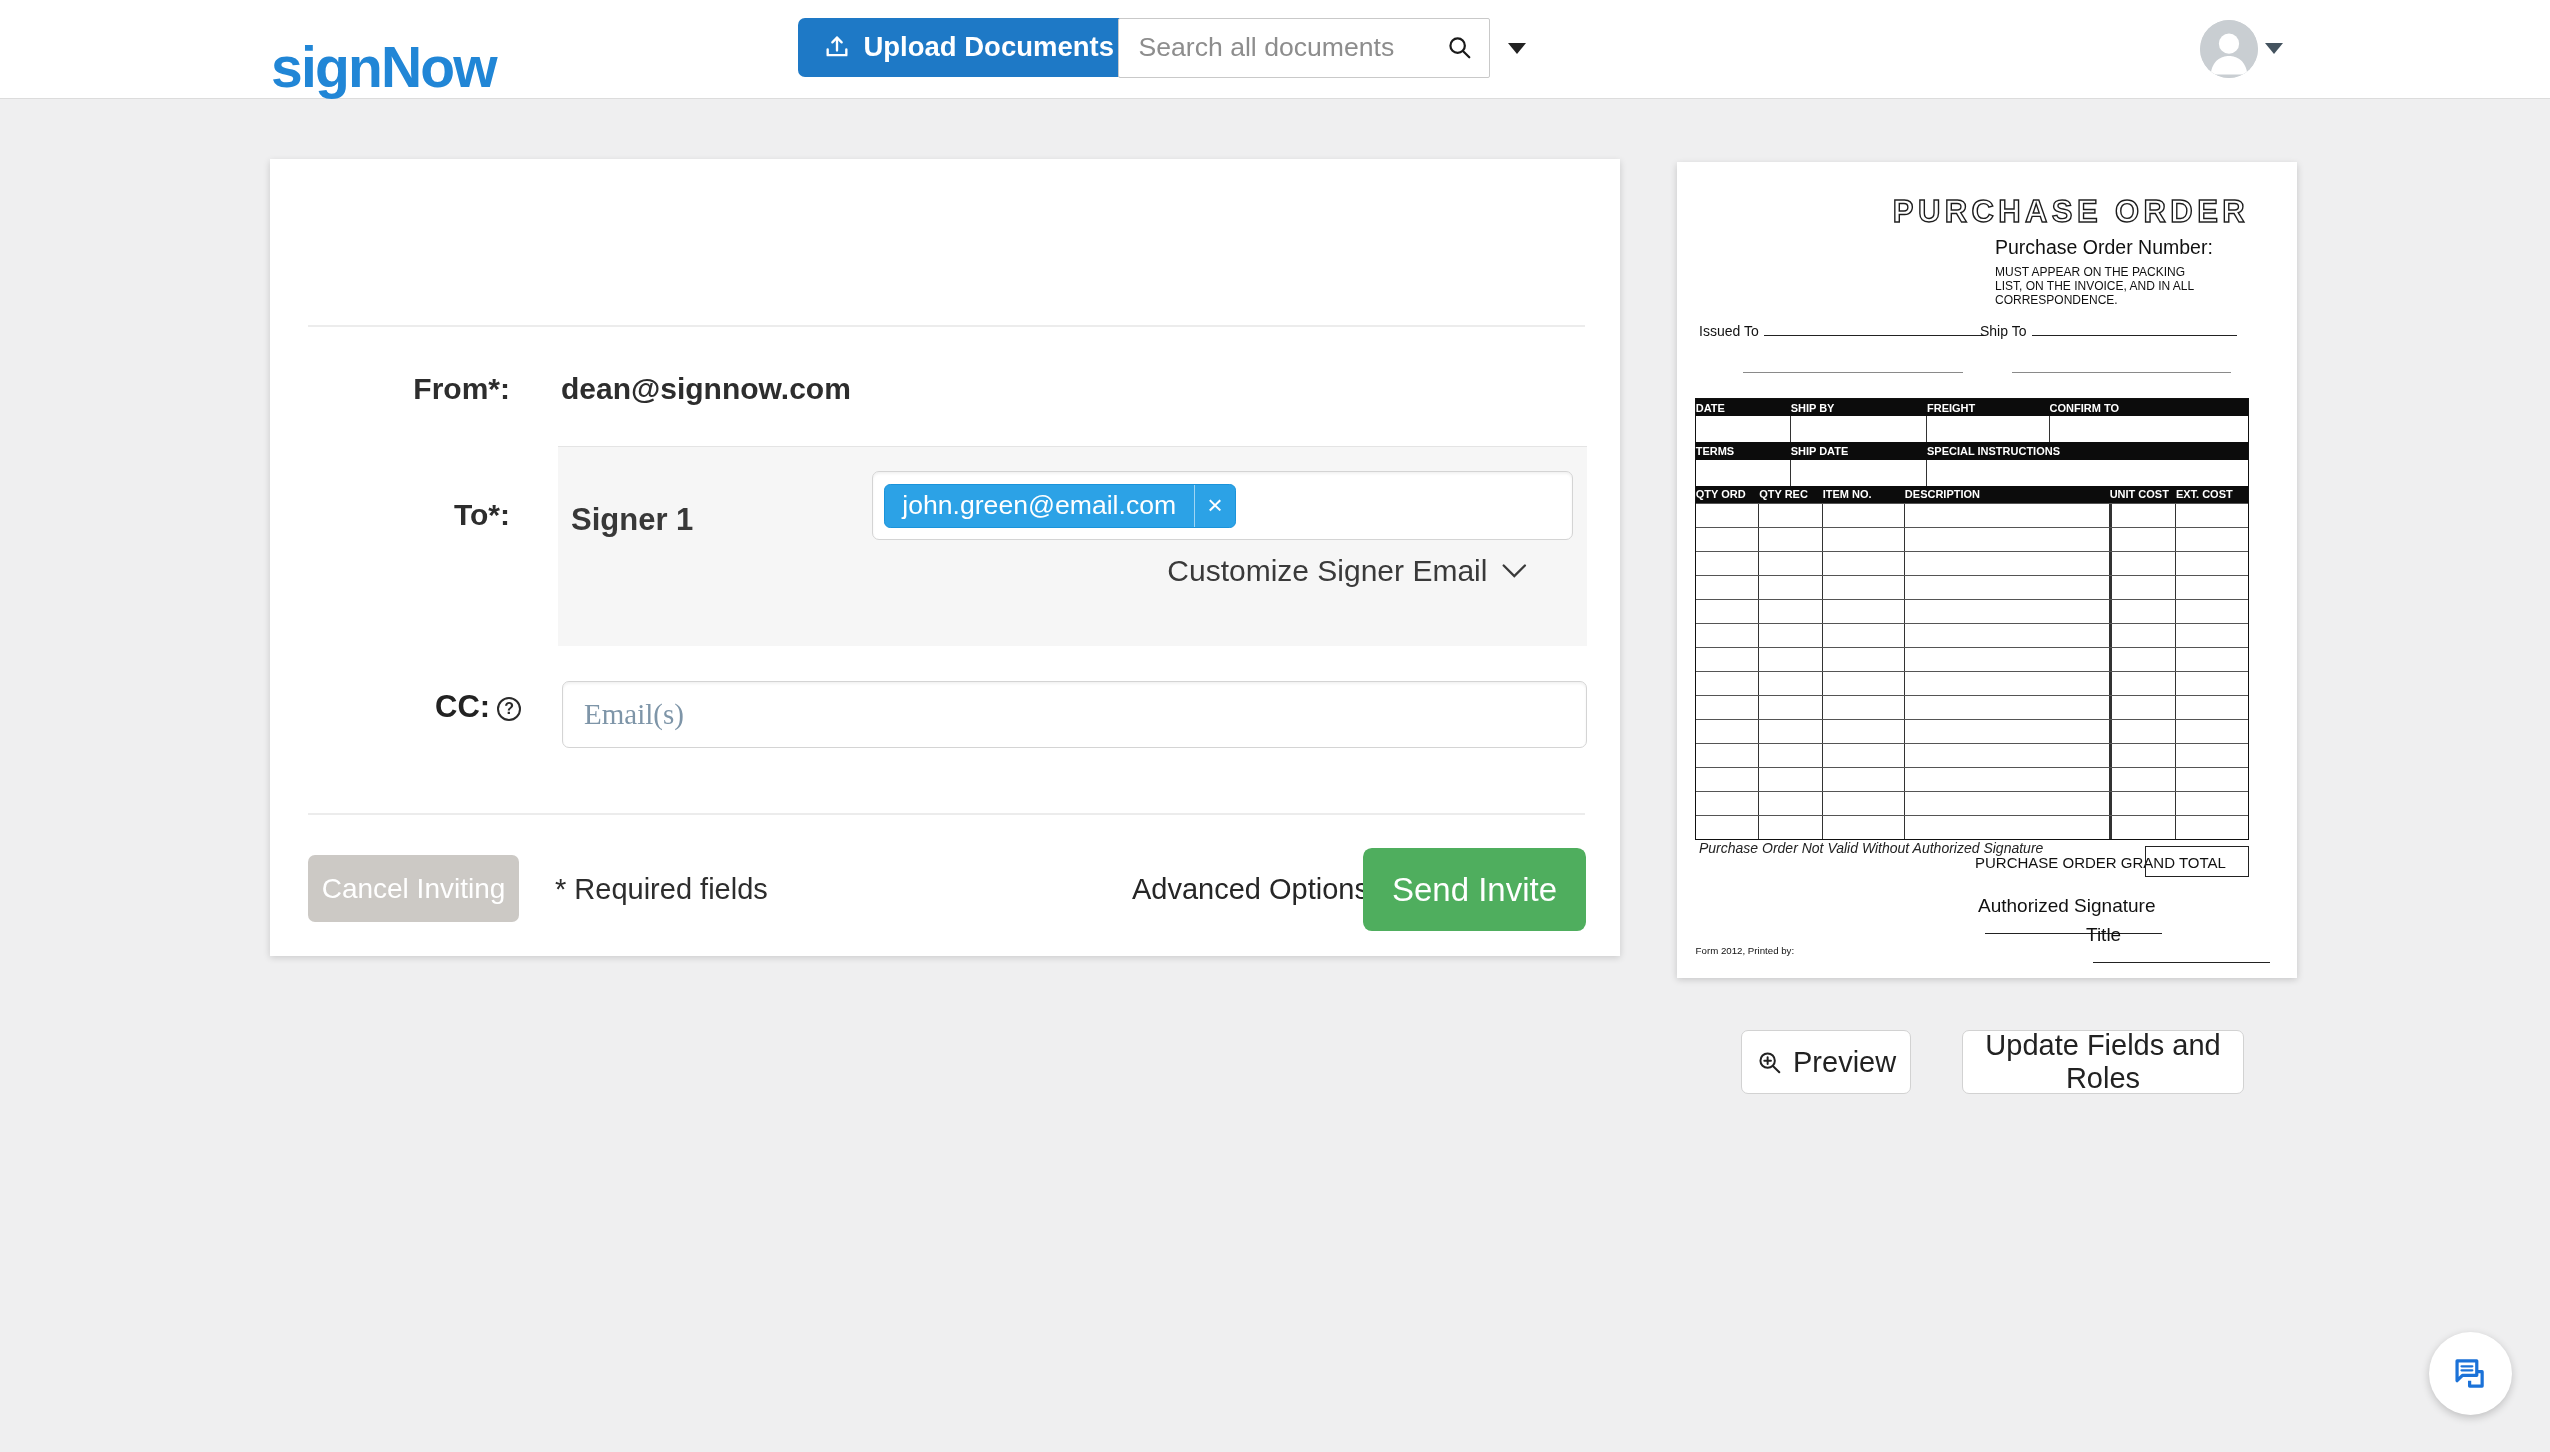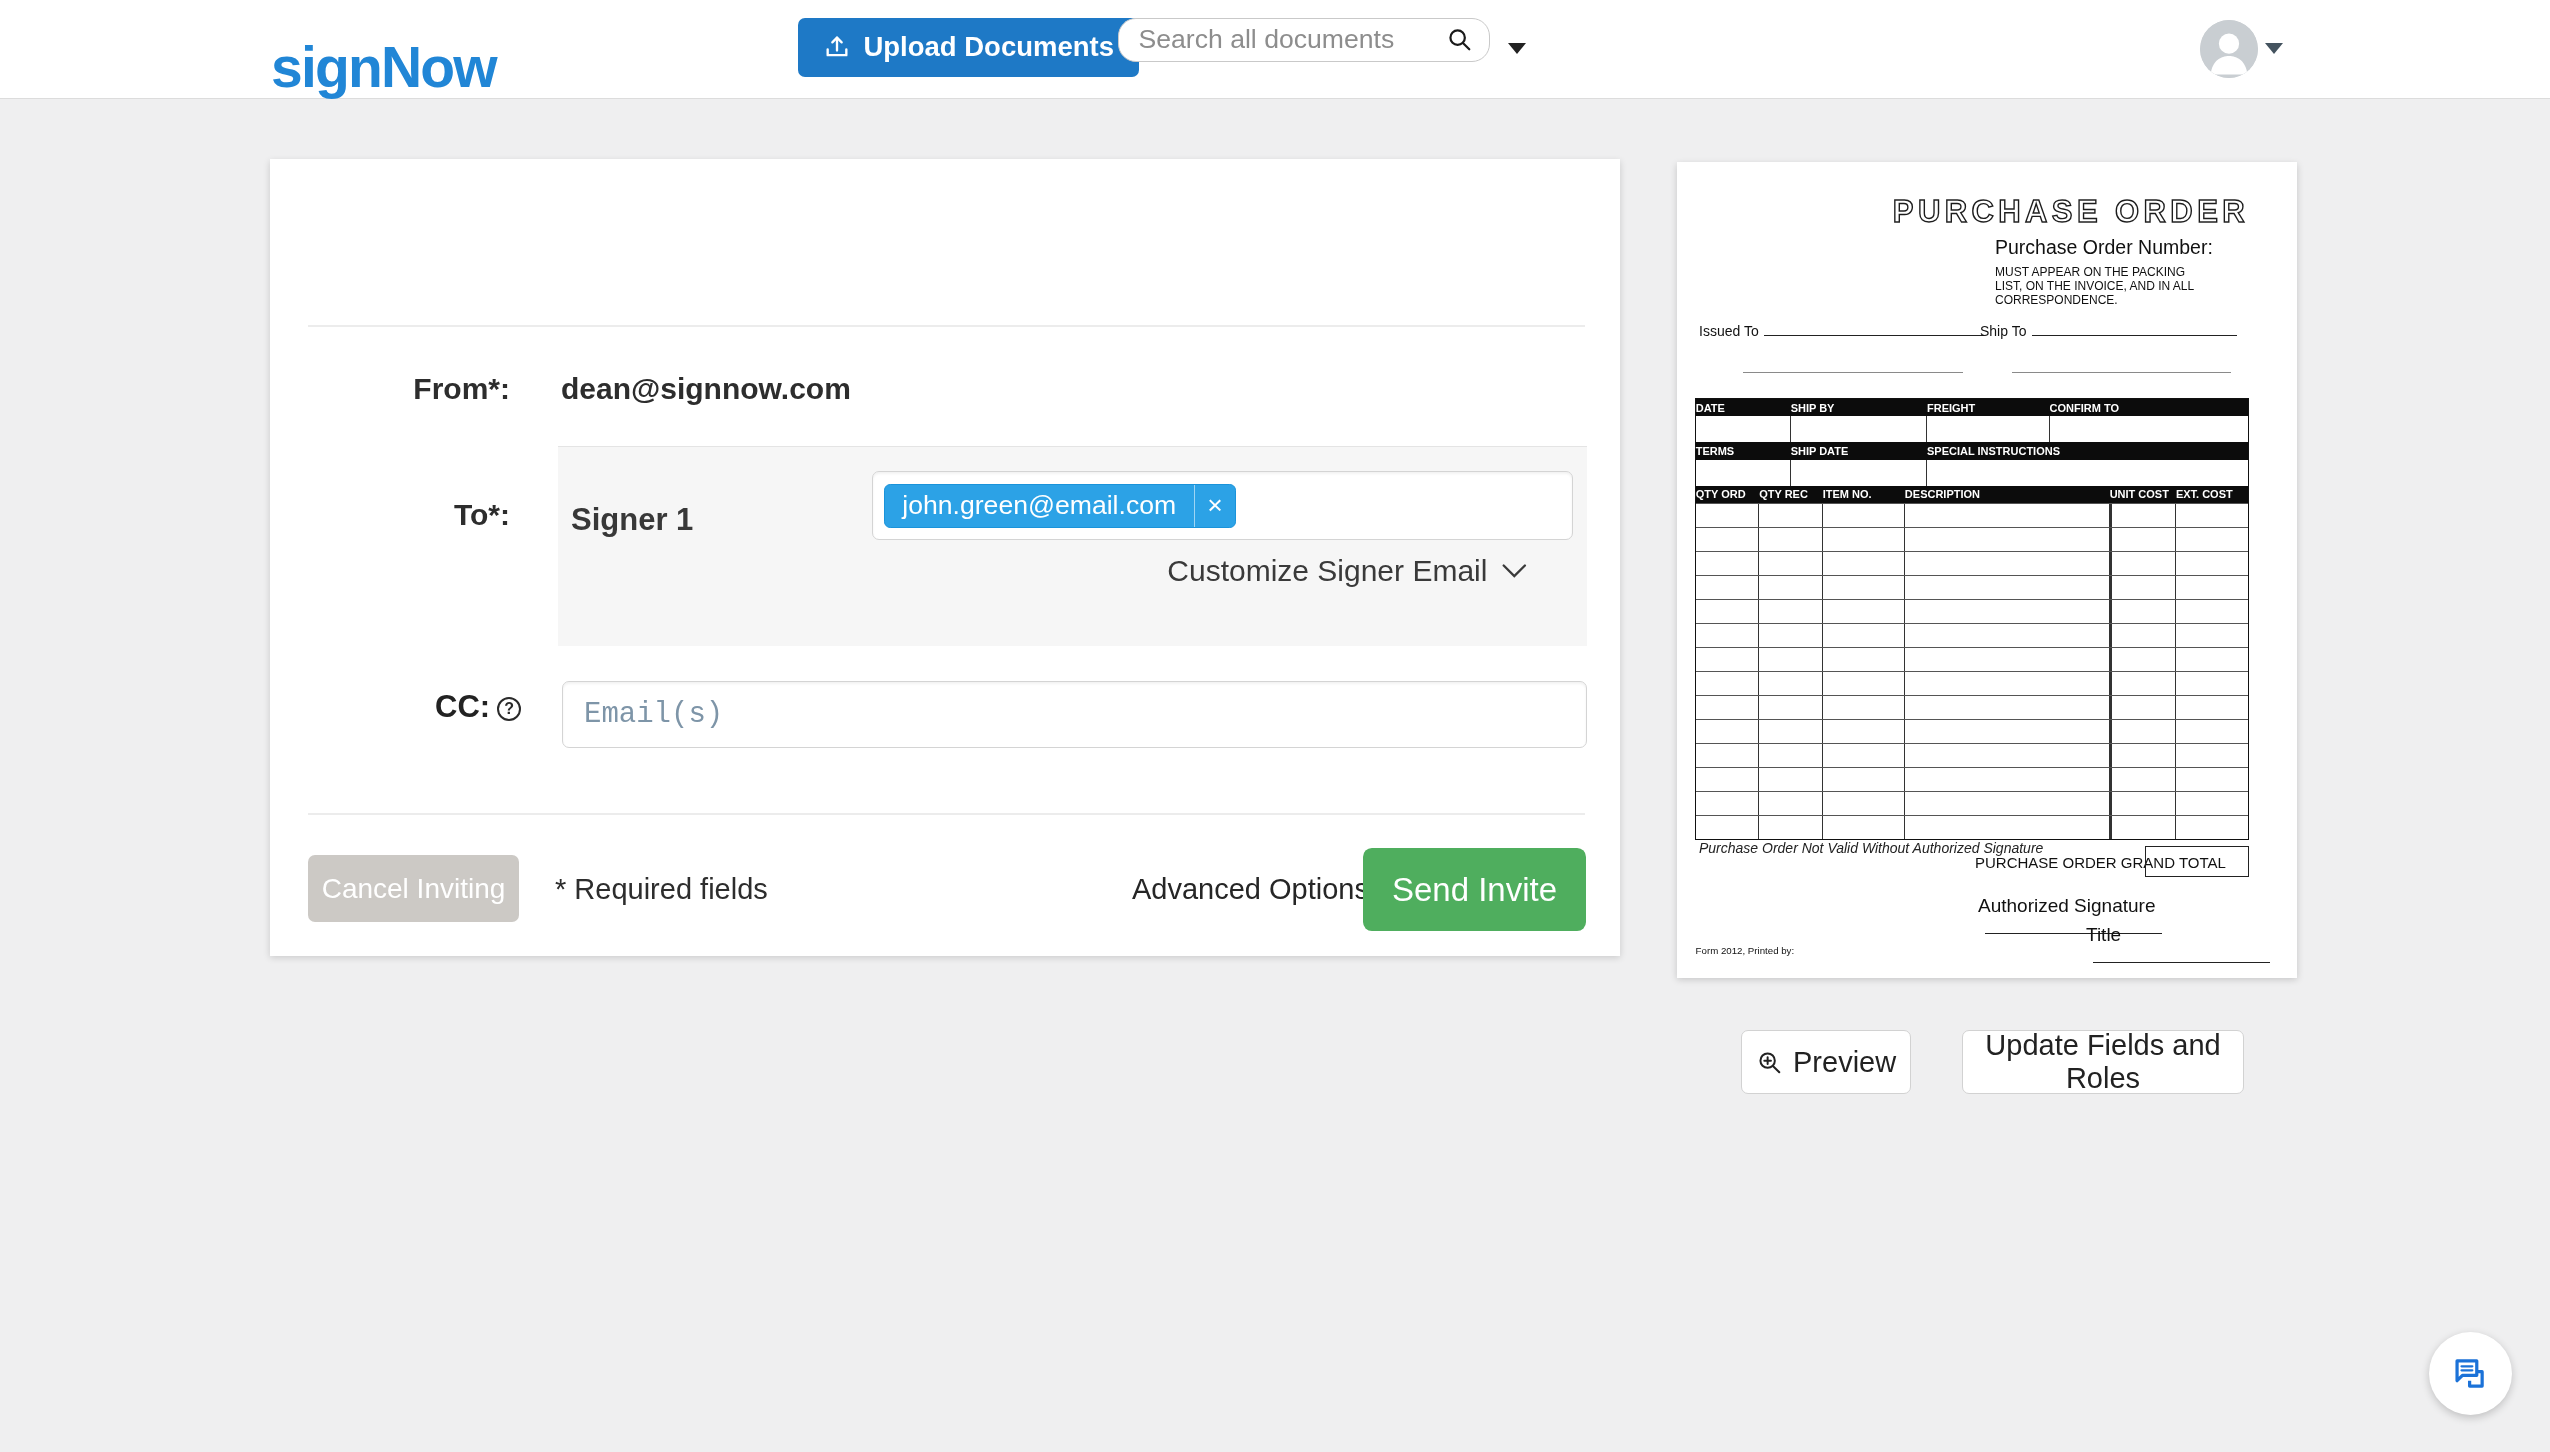--- a/index.html
+++ b/index.html
@@ -22,22 +22,22 @@
     color:var(--brand-blue,#2186d6);
   }
   .upload-btn {
     position:absolute; left:798px; top:17.7px; height:59px;
     background:var(--button-blue,#1e79c6); border:none; border-radius:7px;
     color:#fff; font-size:27.5px; font-weight:600;
     display:flex; align-items:center; gap:12.4px; padding:0 25px;
     font-family:inherit; cursor:pointer;justify-content:center;
   }
   .search-wrap {
-    position:absolute; left:1118px; top:17.7px; width:372px; height:44px;
-    background:#fff; border:1.8px solid #c9c9c9; border-radius:18px;
+    position:absolute; left:1118px; top:17.7px; width:372px; height:60px;
+    background:#fff; border:1.8px solid #c9c9c9; border-radius:2px;
     display:flex; align-items:center; padding:0 16px 0 19.5px;
   }
   .search-wrap input {
     border:none; outline:none; flex:1; font-size:26.6px; color:#444;
     font-family:inherit; background:transparent; min-width:0;
   }
   .search-wrap input::placeholder { color:#8d8d8d; }
   .tri-down {
     width:0; height:0; border-left:9.7px solid transparent;
     border-right:9.7px solid transparent; border-top:11.5px solid #222;
@@ -100,21 +100,21 @@
   .cc-label { font-size:31px; font-weight:700; color:#222; }
   .q-icon {
     width:24px; height:24px; border:2.2px solid #2a2a2a; border-radius:50%;
     font-size:16px; font-weight:700; color:#2a2a2a;
     display:flex; align-items:center; justify-content:center; margin-top:3.5px;
   }
   .cc-input {
     position:absolute; left:292px; top:522px; width:1025px; height:67px;
     border:1.8px solid #d4d4d4; border-radius:7px; background:#fff;
     box-shadow:inset 0 1.8px 2.7px rgba(0,0,0,.06);
-    font-size:29px; color:#444; padding:0 21px; font-family:Liberation Mono, monospace; outline:none;
+    font-size:29px; color:#444; padding:0 21px; font-family:Liberation Serif, serif; outline:none;
   }
   .cc-input::placeholder { color:#7e95a8; }
 
   .cancel-btn {
     position:absolute; left:38px; top:696px; width:211px; height:67px;
     background:#ccc9c5; color:#fff; border:none; border-radius:7px;
     font-size:28px; font-family:inherit; cursor:pointer;
   }
   .required-note { position:absolute; left:285px; top:714px; font-size:29px; color:#2d2d2d; }
   .advanced-link { position:absolute; left:862px; top:714px; font-size:29px; color:#262626; cursor:pointer; }

